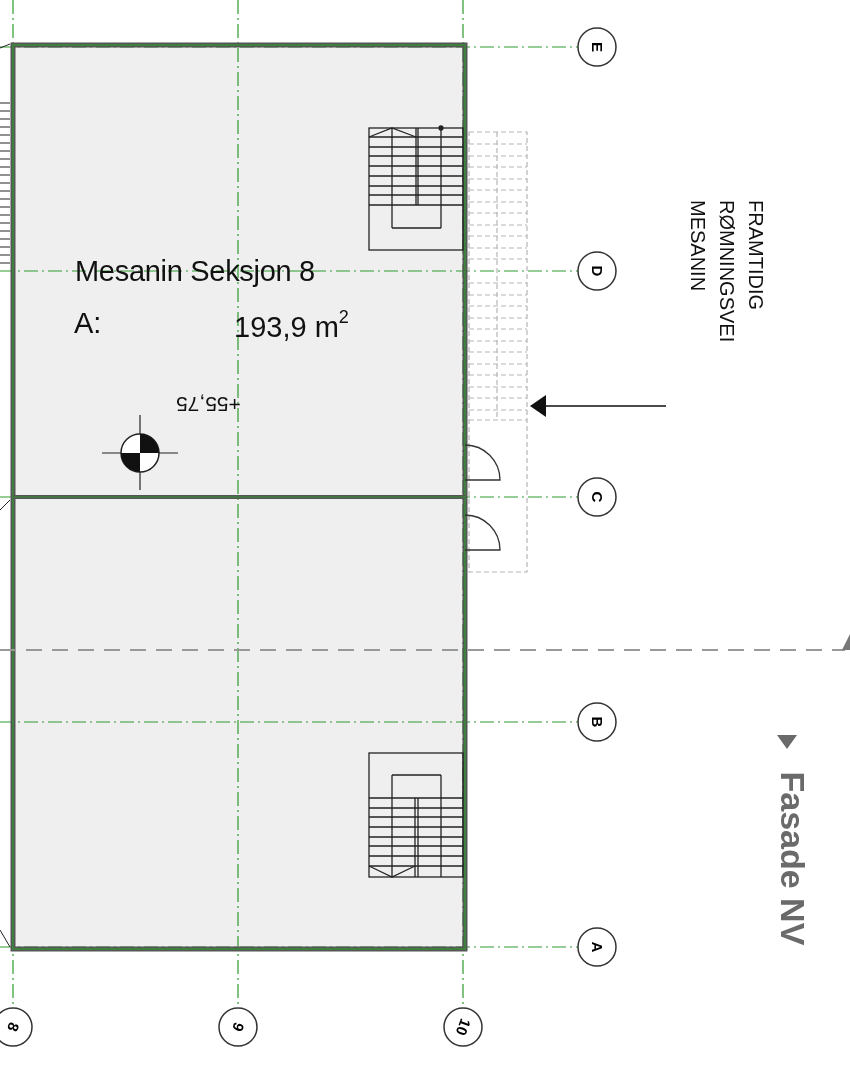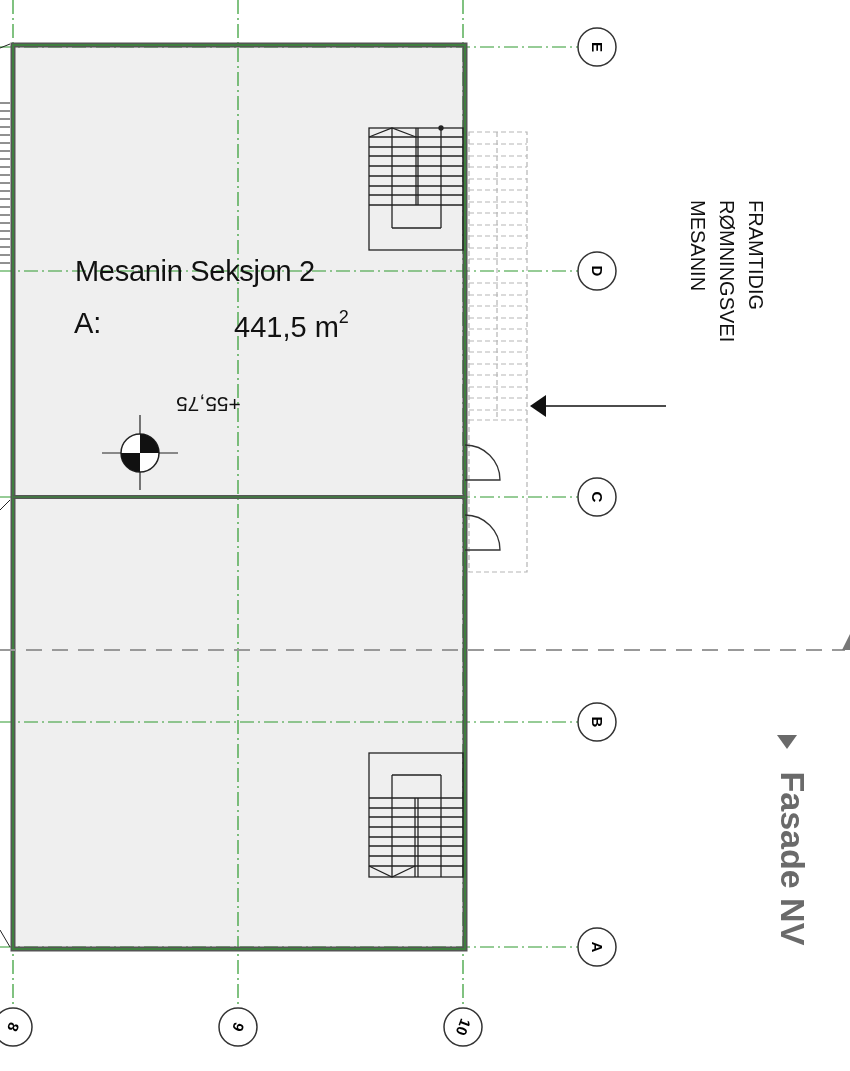--- a/index.html
+++ b/index.html
@@ -158,24 +158,24 @@
     <circle cx="597" cy="947" r="19"></circle>
   </g>
 
   <g fill="#fff" stroke="#333" stroke-width="1.5">
     <circle cx="13" cy="1027" r="19"></circle>
     <circle cx="238" cy="1027" r="19"></circle>
     <circle cx="463" cy="1027" r="19"></circle>
   </g>
 </svg>
 
-<div class="t" style="position:absolute;left:75px;top:255px;font-size:29px;color:#111;letter-spacing:-0.3px;">Mesanin Seksjon 2</div>
+<div class="t" style="position:absolute;left:75px;top:255px;font-size:29px;color:#111;letter-spacing:-0.3px;">Mesanin Seksjon 8</div>
 <div class="t" style="position:absolute;left:74px;top:307px;font-size:29px;color:#111;">A:</div>
 <div class="t" style="position:absolute;left:234px;top:307px;font-size:29px;color:#111;white-space:nowrap;">
-  <span>441,5 m</span><sup style="font-size:18px;vertical-align:14px;">2</sup>
+  <span>193,9 m</span><sup style="font-size:18px;vertical-align:14px;">2</sup>
 </div>
 
 <div class="t" style="position:absolute;left:176px;top:392px;font-size:21px;color:#111;transform:rotate(180deg);transform-origin:center;">+55,75</div>
 
 <div class="t" style="position:absolute;left:600px;top:280px;width:250px;height:90px;transform:rotate(90deg);transform-origin:center;font-size:20px;line-height:29px;color:#111;">
   <div>FRAMTIDIG</div>
   <div>RØMNINGSVEI</div>
   <div>MESANIN</div>
 </div>
 

